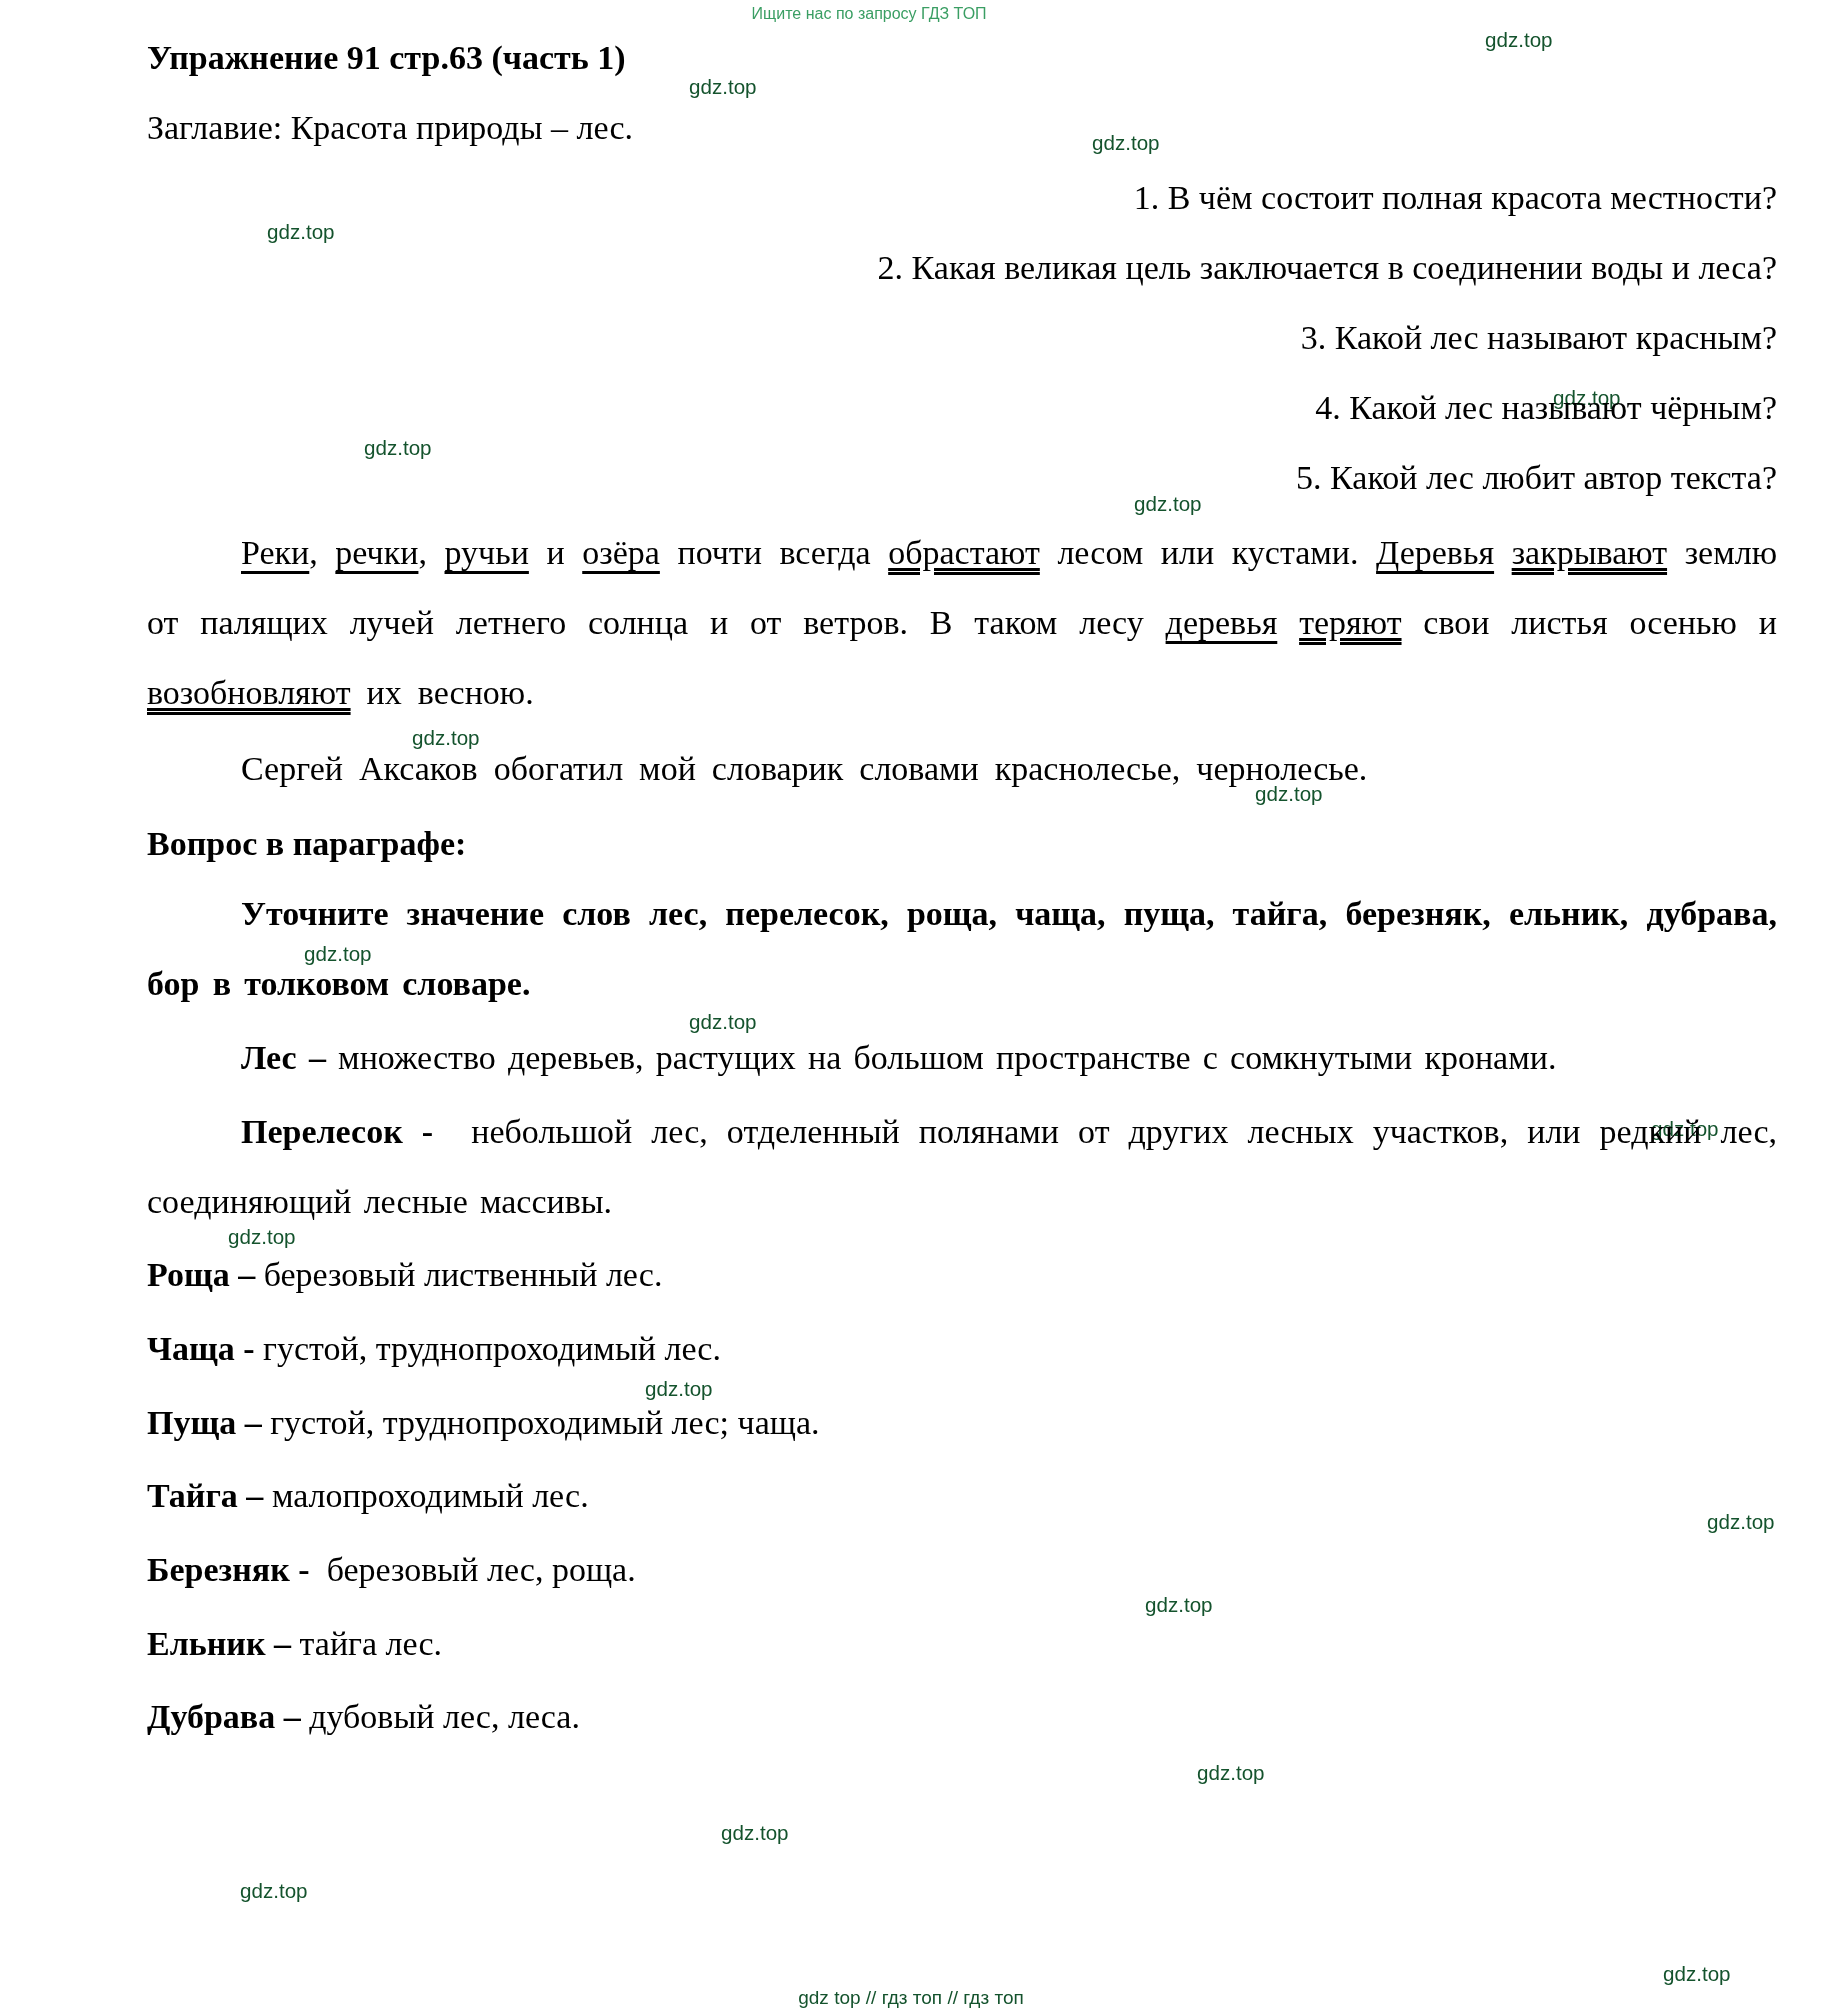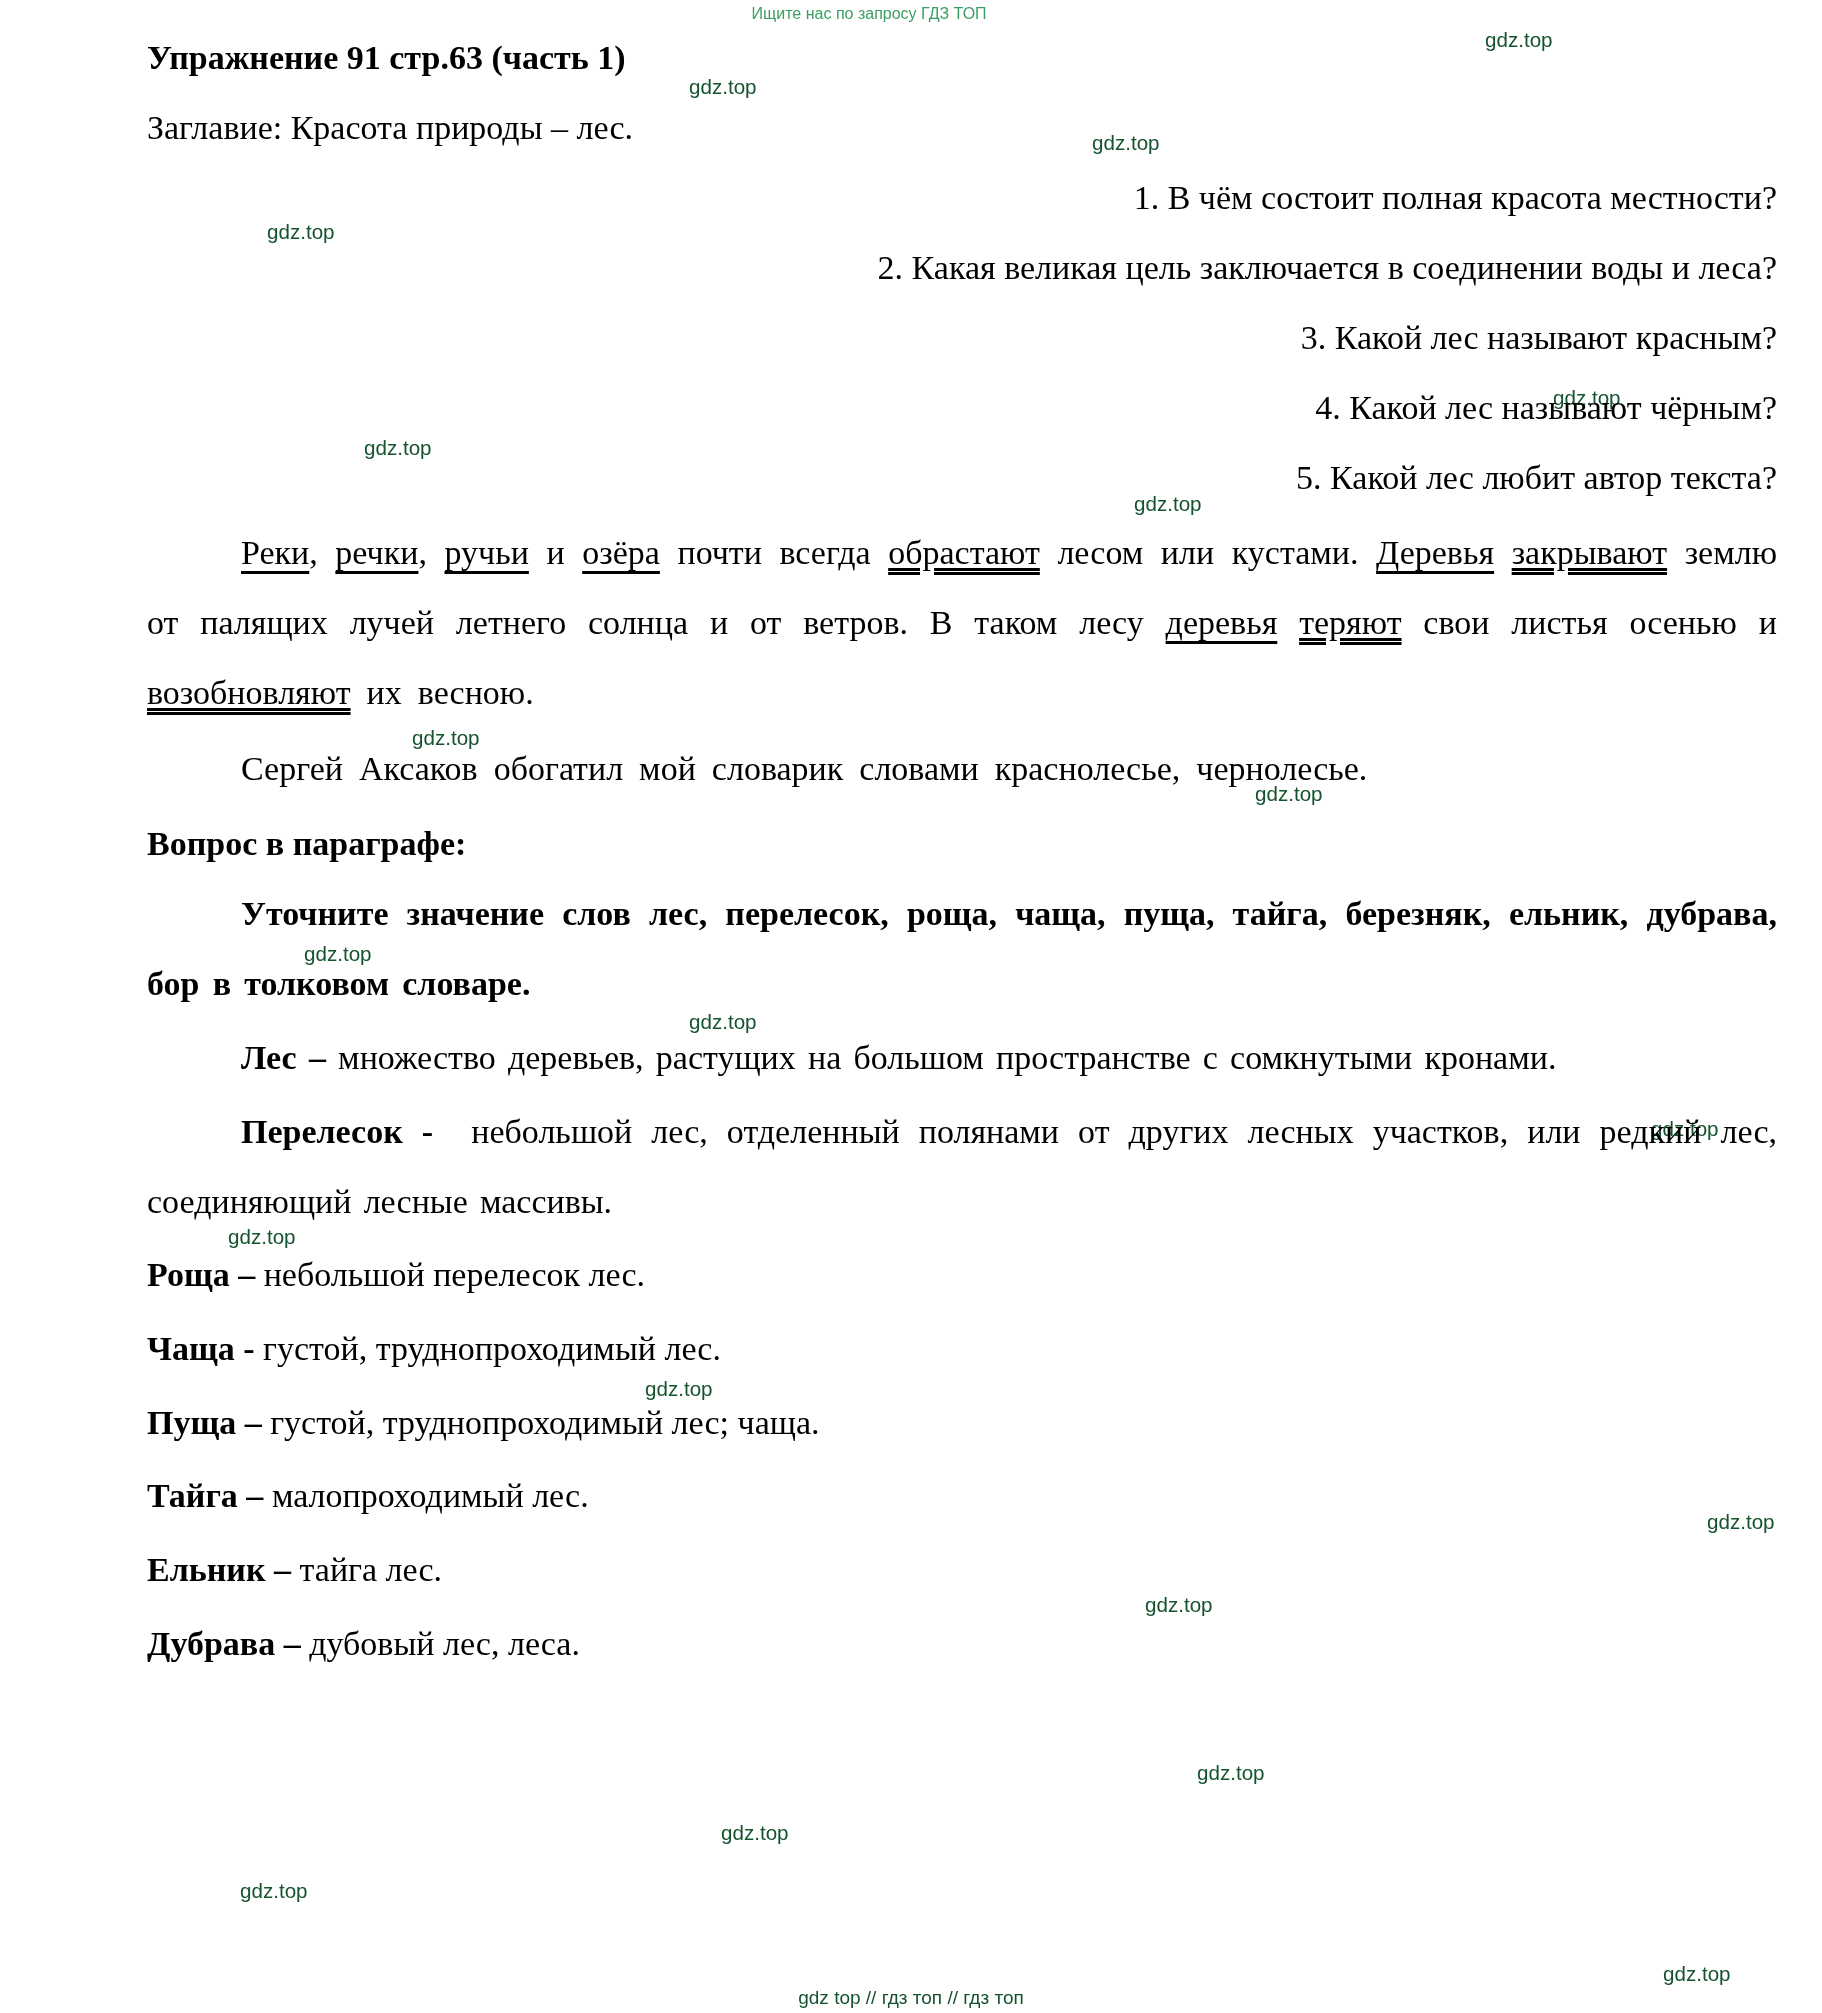--- a/index.html
+++ b/index.html
@@ -103,28 +103,29 @@
     <p class="jpara">Сергей Аксаков обогатил мой словарик словами краснолесье, чернолесье.</p>
 
     <p class="section-head">Вопрос в параграфе:</p>
 
     <p class="task">Уточните значение слов лес, перелесок, роща, чаща, пуща, тайга, березняк, ельник, дубрава, бор в толковом словаре.</p>
 
     <p class="def def-indent"><b class="term">Лес –</b> <span>множество деревьев, растущих на большом пространстве с сомкнутыми кронами.</span></p>
 
     <p class="def def-indent"><b class="term">Перелесок -</b>&nbsp; <span>небольшой лес, отделенный полянами от других лесных участков, или редкий лес, соединяющий лесные массивы.</span></p>
 
-    <p class="def"><b class="term">Роща –</b> <span>небольшой перелесок лес.</span></p>
+    <p class="def"><b class="term">Роща –</b> <span>березовый лиственный лес.</span></p>
 
     <p class="def"><b class="term">Чаща -</b> <span>густой, труднопроходимый лес.</span></p>
 
     <p class="def"><b class="term">Пуща –</b> <span>густой, труднопроходимый лес; чаща.</span></p>
 
     <p class="def"><b class="term">Тайга –</b> <span>малопроходимый лес.</span></p>
 
+    <p class="def"><b class="term">Березняк -</b>&nbsp; <span>березовый лес, роща.</span></p>
 
     <p class="def"><b class="term">Ельник –</b> <span>тайга лес.</span></p>
 
     <p class="def"><b class="term">Дубрава –</b> <span>дубовый лес, леса.</span></p>
 
   </div>
 
   <div class="footer">gdz top  //  гдз топ  //  гдз топ</div>
 
 </div>

